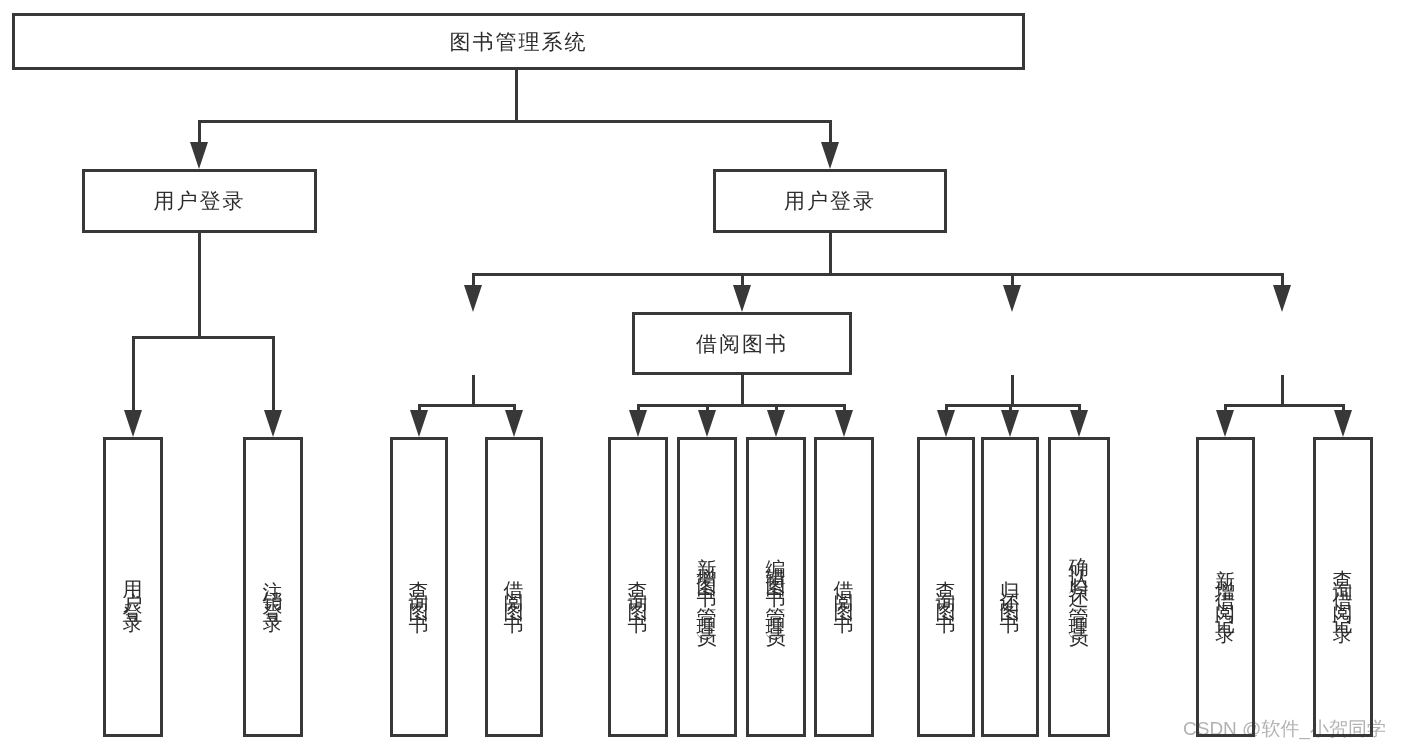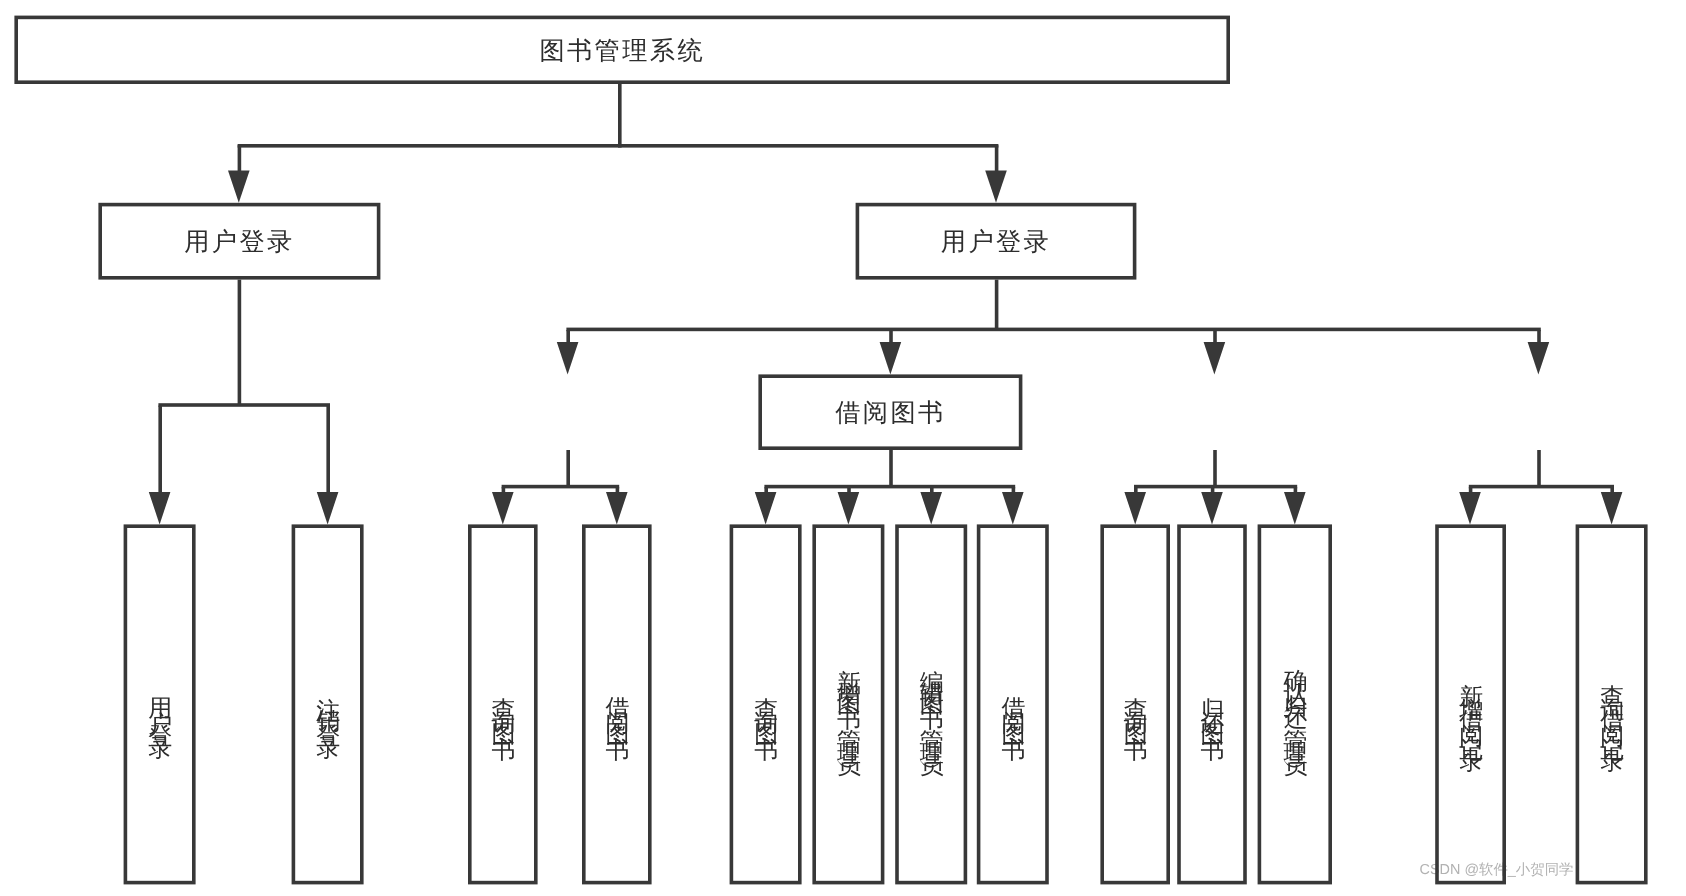--- a/index.html
+++ b/index.html
@@ -35,21 +35,21 @@
   .vline{position:absolute;width:3px;background:var(--line);z-index:2;}
   .arrow{
     position:absolute;width:0;height:0;
     border-left:9px solid transparent;
     border-right:9px solid transparent;
     border-top:27px solid var(--line);
     z-index:2;
   }
   .watermark{
     position:absolute;left:1183px;top:716px;
-    font-size:12px;color:var(--wm);z-index:1;white-space:nowrap;
+    font-size:19px;color:var(--wm);z-index:1;white-space:nowrap;
   }
 </style>
 </head>
 <body>
 
 <div class="canvas">
 
   <div class="box" style="left:12px;top:13px;width:1013px;height:57px">
     <span class="hlabel">图书管理系统</span>
   </div>

